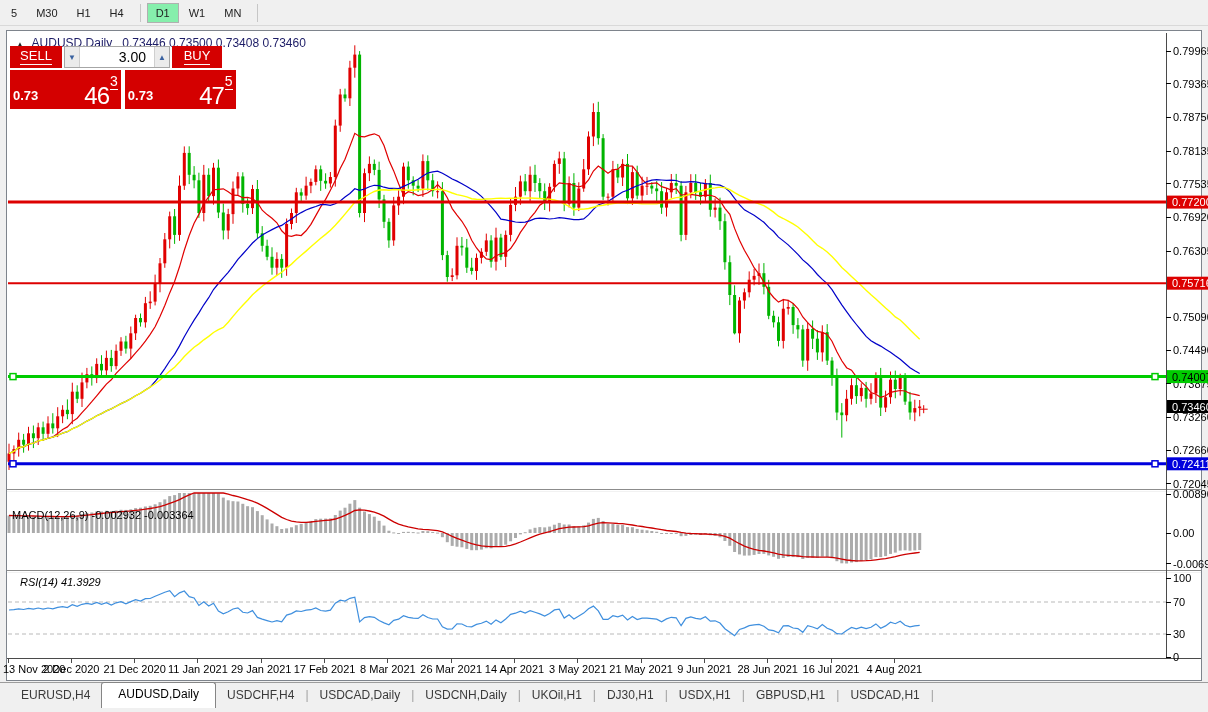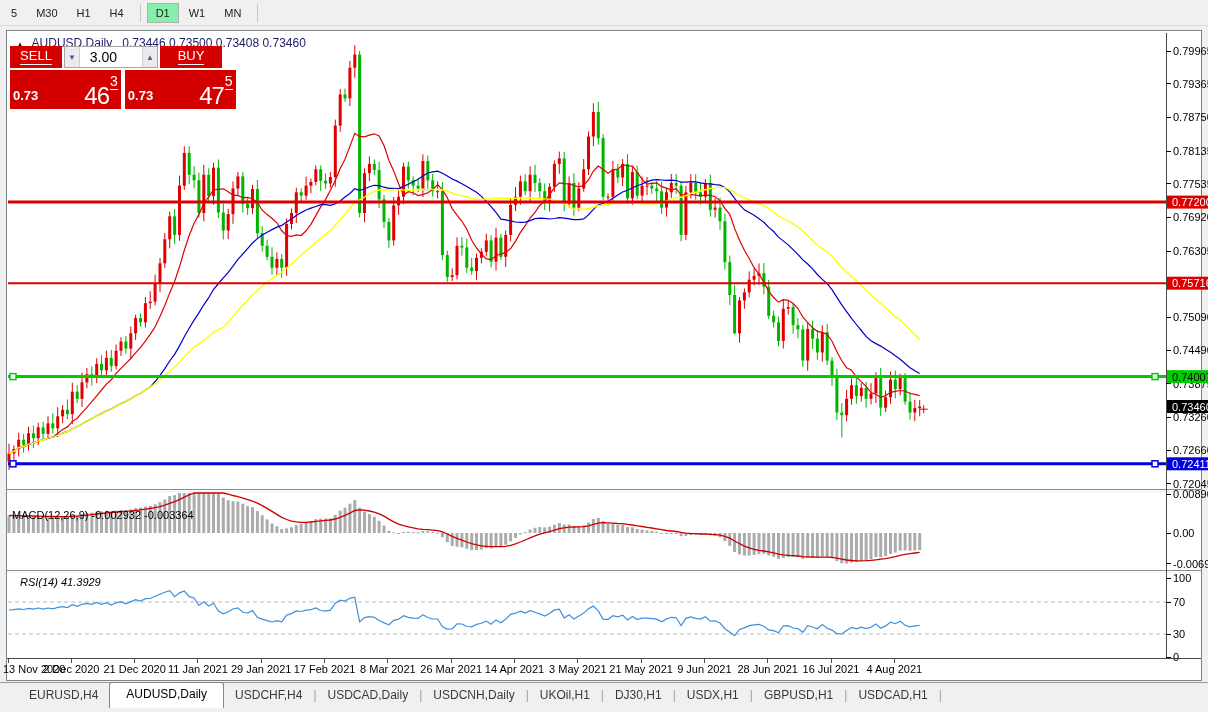--- a/index.html
+++ b/index.html
@@ -25,45 +25,45 @@
     color:#1c1c66; white-space:nowrap; }
   #chart-title .tri { font-size:8px; color:#222; margin-right:5px; }
 
   
   #trade-panel { position:absolute; left:10px; top:46px; width:212px; z-index:20; }
   .tp-row1 { display:flex; height:22px; }
   .oct-btn { background:#d40000; color:#fff; font-size:13px; display:flex;
     align-items:center; justify-content:center; }
   .oct-btn .lbl { border-bottom:1px solid rgba(255,255,255,.95); line-height:1.15; }
   .sell-btn { width:52px; }
-  .buy-btn  { width:62px; }
+  .buy-btn  { width:50px; }
   .vol-wrap { flex:1; display:flex; border:1px solid #a6a6a6; background:#fff; margin:0 2px; }
   .spin { width:15px; background:#ebebeb; color:#3a62a0; font-size:8px; display:flex;
     align-items:center; justify-content:center; }
   .spin.dn { border-right:1px solid #cfcfcf; }
   .spin.up { border-left:1px solid #cfcfcf; }
   .vol-val { flex:1; font-size:14px; color:#000; display:flex; align-items:center;
-    justify-content:flex-end; padding-right:25px; }
+    justify-content:flex-end; padding-right:8px; }
   .tp-row2 { display:flex; gap:4px; margin-top:2px; height:39px; }
   .price-box { background:#d40000; color:#fff; flex:1; display:flex; align-items:flex-end;
     justify-content:center; padding:1px 3px 2px; }
   .pb-prefix { font-size:13px; font-weight:bold; margin:8px 2px 4px 0; }
   .pb-big { font-size:24px; line-height:0.92; font-weight:400; letter-spacing:-1px;margin-left:44px; }
   .pb-sup { font-size:14px; align-self:flex-start; margin-top:2px; margin-left:1px;
     border-bottom:1px solid #fff; line-height:1.15; }
 
   
   .ind-label { position:absolute; z-index:5; font-size:11px; color:#000; white-space:nowrap; }
   #macd-label { left:12px; top:509px; }
   #rsi-label  { left:20px; top:576px;font-style:italic; }
 
   
   #tabbar { position:absolute; left:0; top:682px; width:1208px; height:26px;
     background:#f0f0f0; border-top:1px solid #9c9c9c; display:flex; align-items:flex-end;
-    padding-left:18px; font-size:12px; color:#3a3a3a; z-index:30; }
+    padding-left:10px; font-size:12px; color:#3a3a3a; z-index:30; }
   .tab { padding:4px 11px 6px; white-space:nowrap; }
   .tab.active { background:#fff; border:1px solid #858585; border-bottom:none;
     border-radius:3px 3px 0 0; color:#000; padding:4px 16px 7px; }
   .tabsep { color:#9f9f9f; padding:0 0 6px; }
   #tab-arrows { position:absolute; right:7px; bottom:7px; color:#555; font-size:10px; }
   #tab-arrows span { margin-left:6px; }
 </style>
 </head>
 <body>
 

